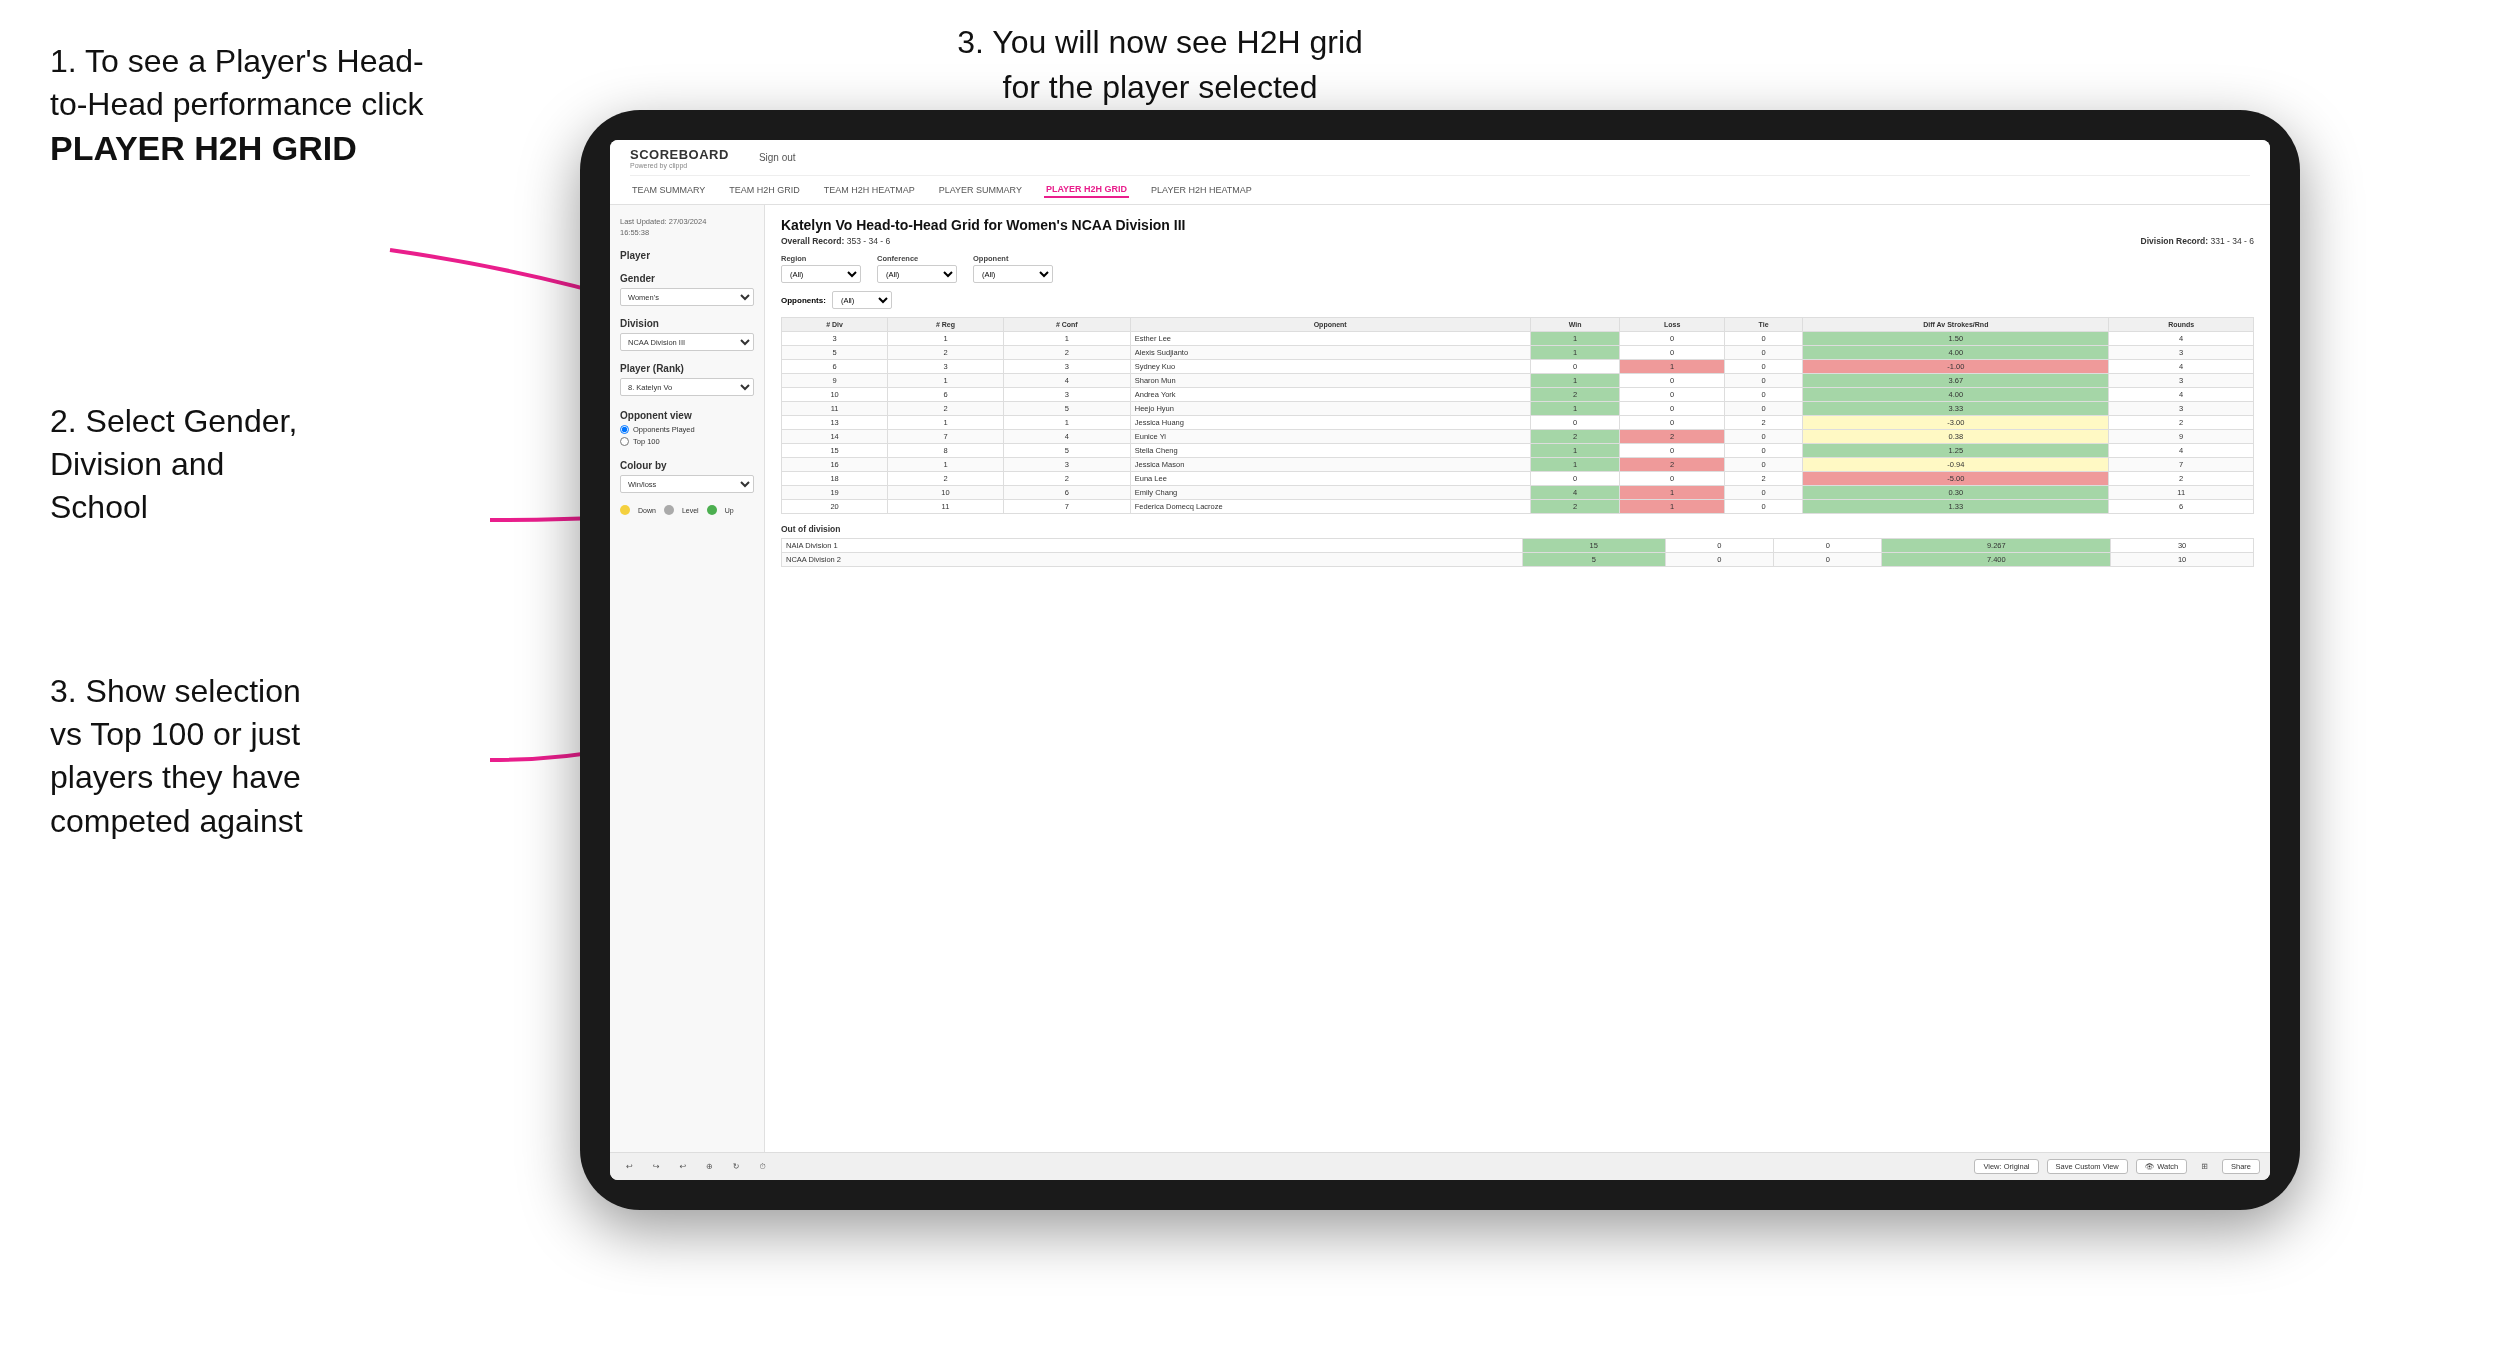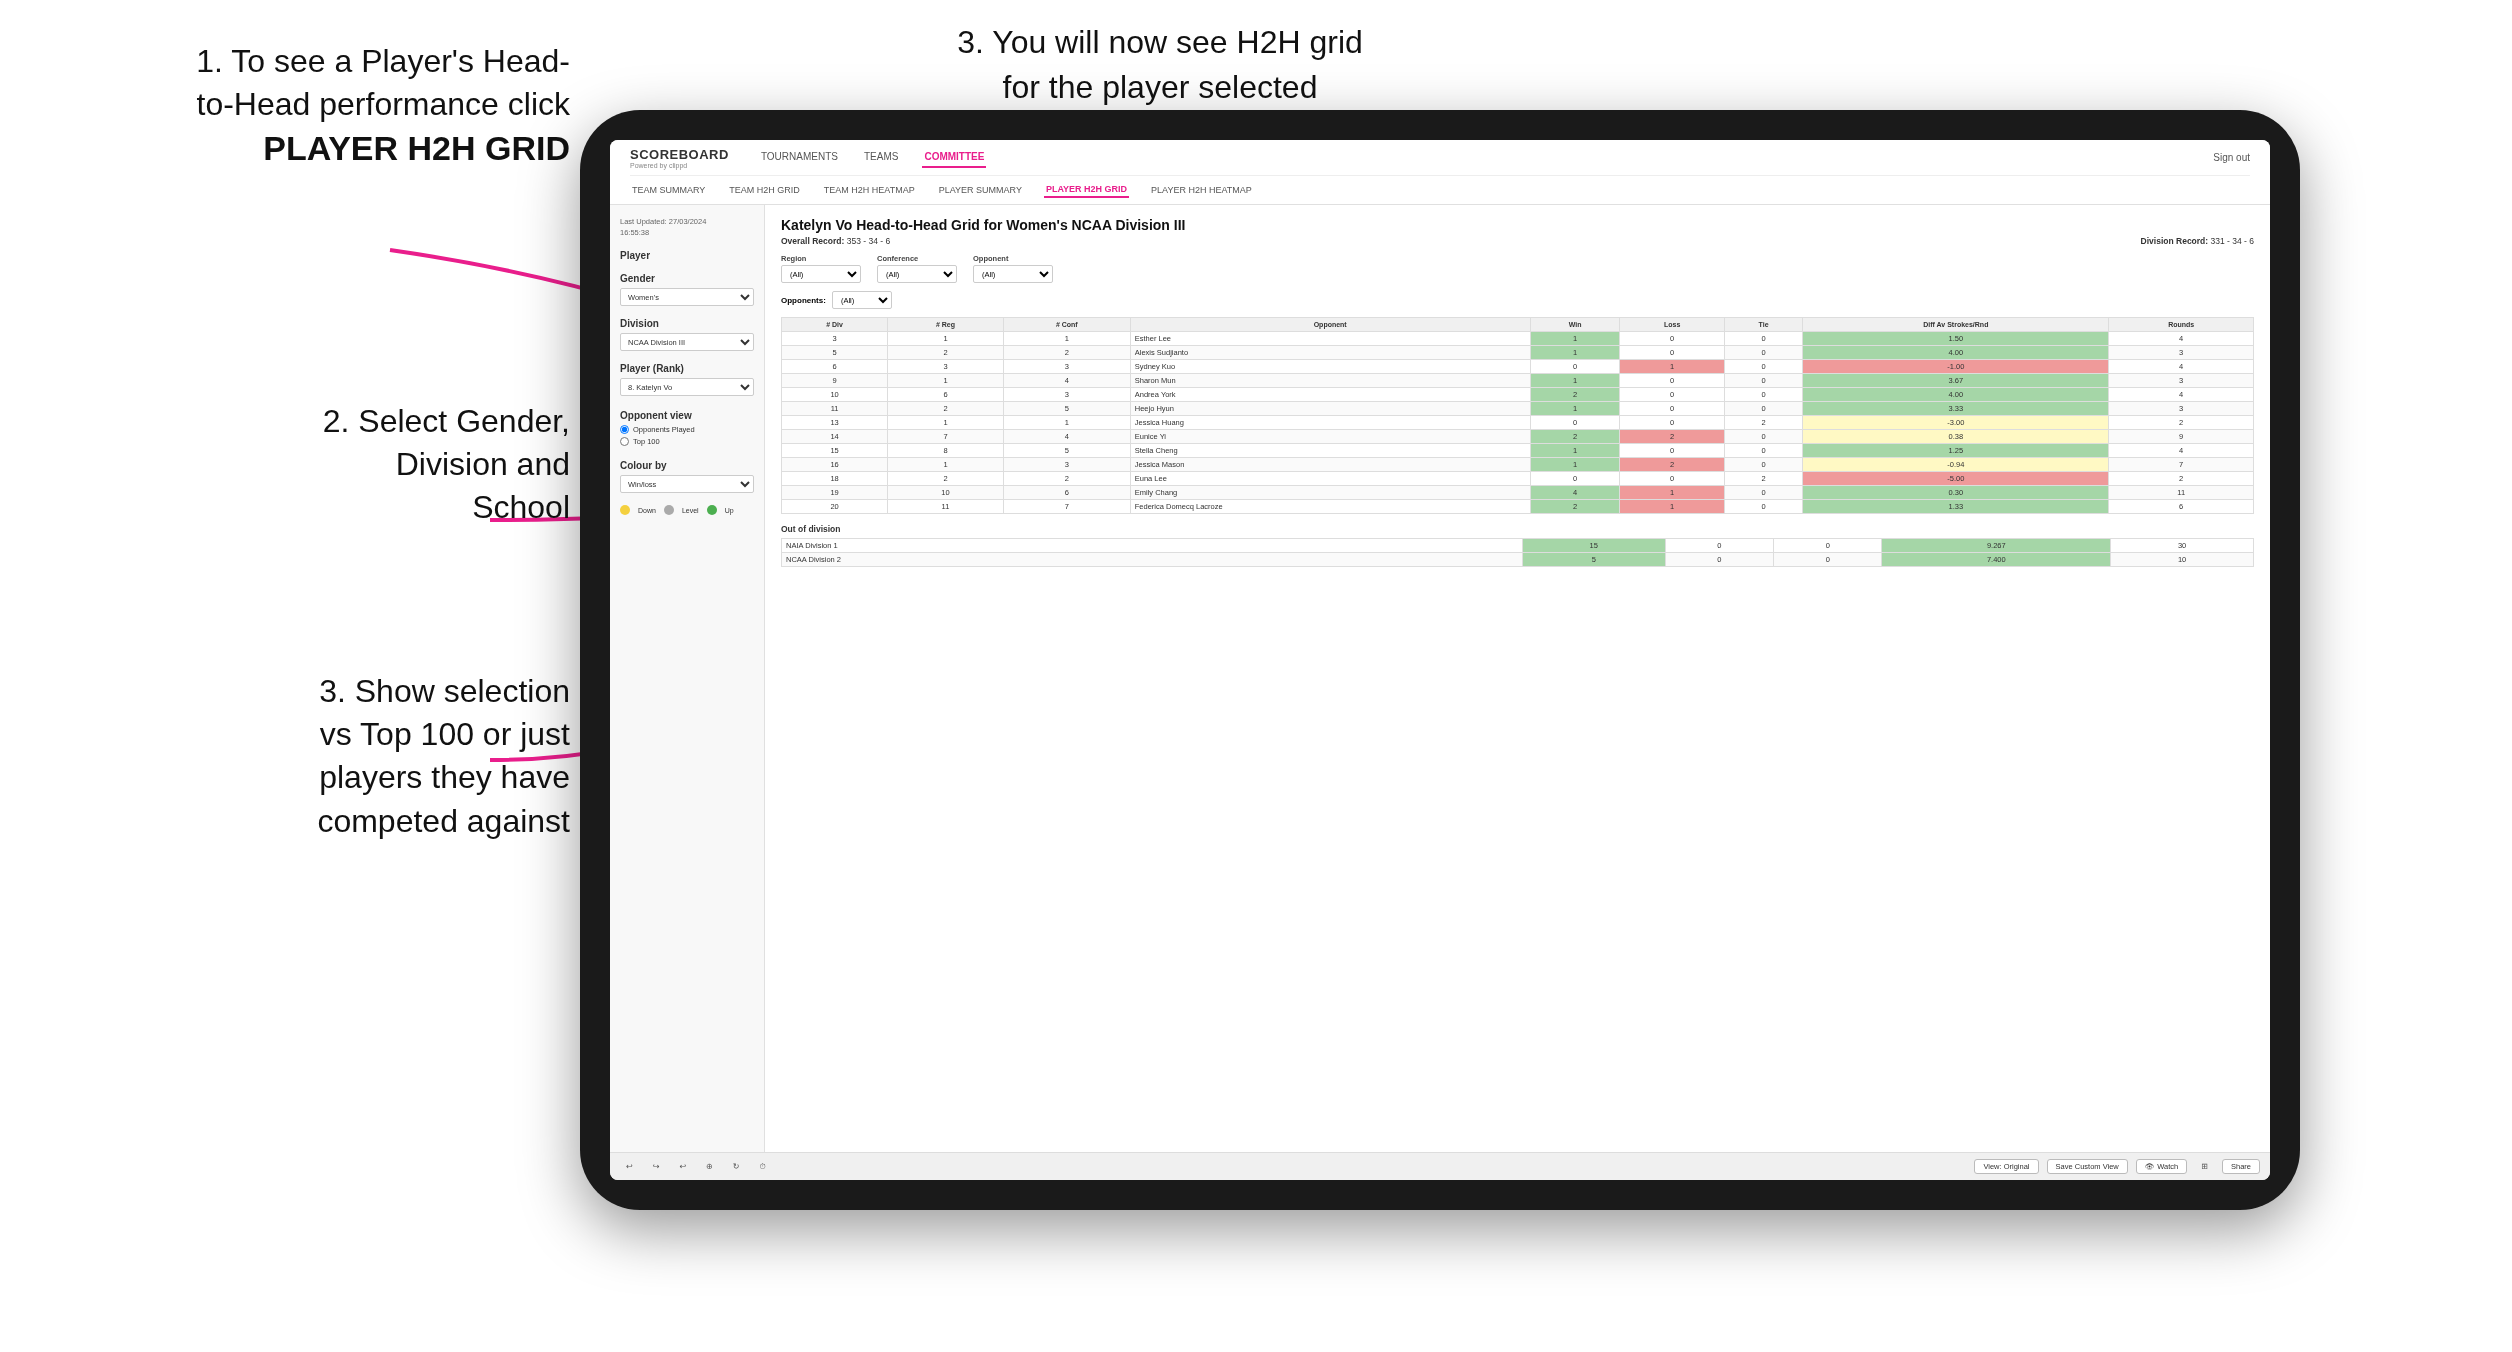--- a/index.html
+++ b/index.html
@@ -19,21 +19,20 @@
       left: 0;
       width: 600px;
       padding: 30px 40px;
     }
 
     .instruction-block {
       margin-bottom: 28px;
       font-size: 32px;
       line-height: 1.35;
       color: #111;
-      text-align: right;
     }
 
     .instruction-block strong {
       font-weight: 900;
       font-size: 34px;
     }
 
     
     .tablet-frame {
       position: absolute;
@@ -438,25 +437,20 @@
 
 <div class="tablet-frame">
   <div class="tablet-screen">
     <div class="app-container">
 
       <div class="app-header">
         <div class="top-nav">
           <div class="logo-area">
             <span class="logo-text">SCOREBOARD</span>
             <span class="logo-sub">Powered by clippd</span>
-          </div>
-          <div class="top-nav-items">
-            <span class="top-nav-item">TOURNAMENTS</span>
-            <span class="top-nav-item">TEAMS</span>
-            <span class="top-nav-item active">COMMITTEE</span>
           </div>
           <div class="top-nav-right">
             <span style="cursor:pointer;">Sign out</span>
           </div>
         </div>
         <div class="sub-nav">
           <span class="sub-nav-item">TEAM SUMMARY</span>
           <span class="sub-nav-item">TEAM H2H GRID</span>
           <span class="sub-nav-item">TEAM H2H HEATMAP</span>
           <span class="sub-nav-item">PLAYER SUMMARY</span>

